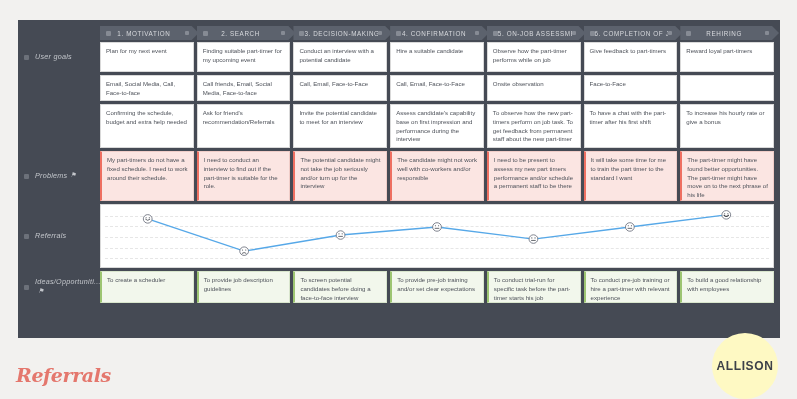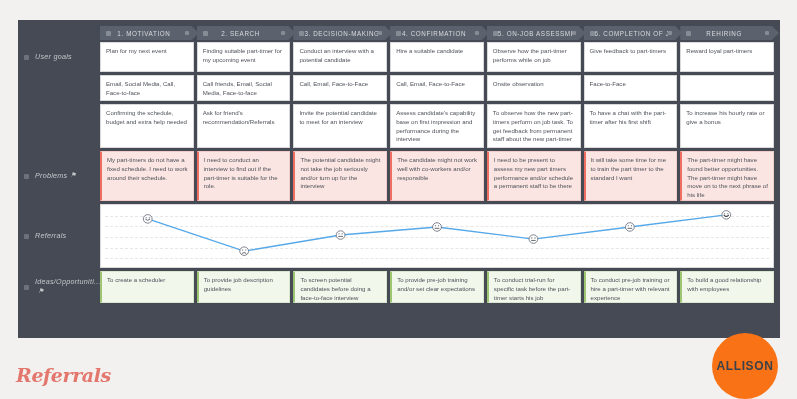--- a/index.html
+++ b/index.html
@@ -82,21 +82,21 @@
 
   
   .brand{
     position:absolute;left:16px;top:364px;
     color:#e4776d;font-size:19px;font-style:italic;font-weight:bold;
     font-family:"DejaVu Serif", serif;
     letter-spacing:-.4px;
   }
   .badge{
     position:absolute;left:712px;top:333px;width:66px;height:66px;
-    border-radius:50%;background:#f97316;
+    border-radius:50%;background:#fef9c3;
     display:flex;align-items:center;justify-content:center;
   }
   .badge span{
     color:#3d4149;font-size:12px;font-weight:bold;letter-spacing:.6px;
     font-family:"Liberation Sans", sans-serif;
   }
 </style>
 </head>
 <body>
 

